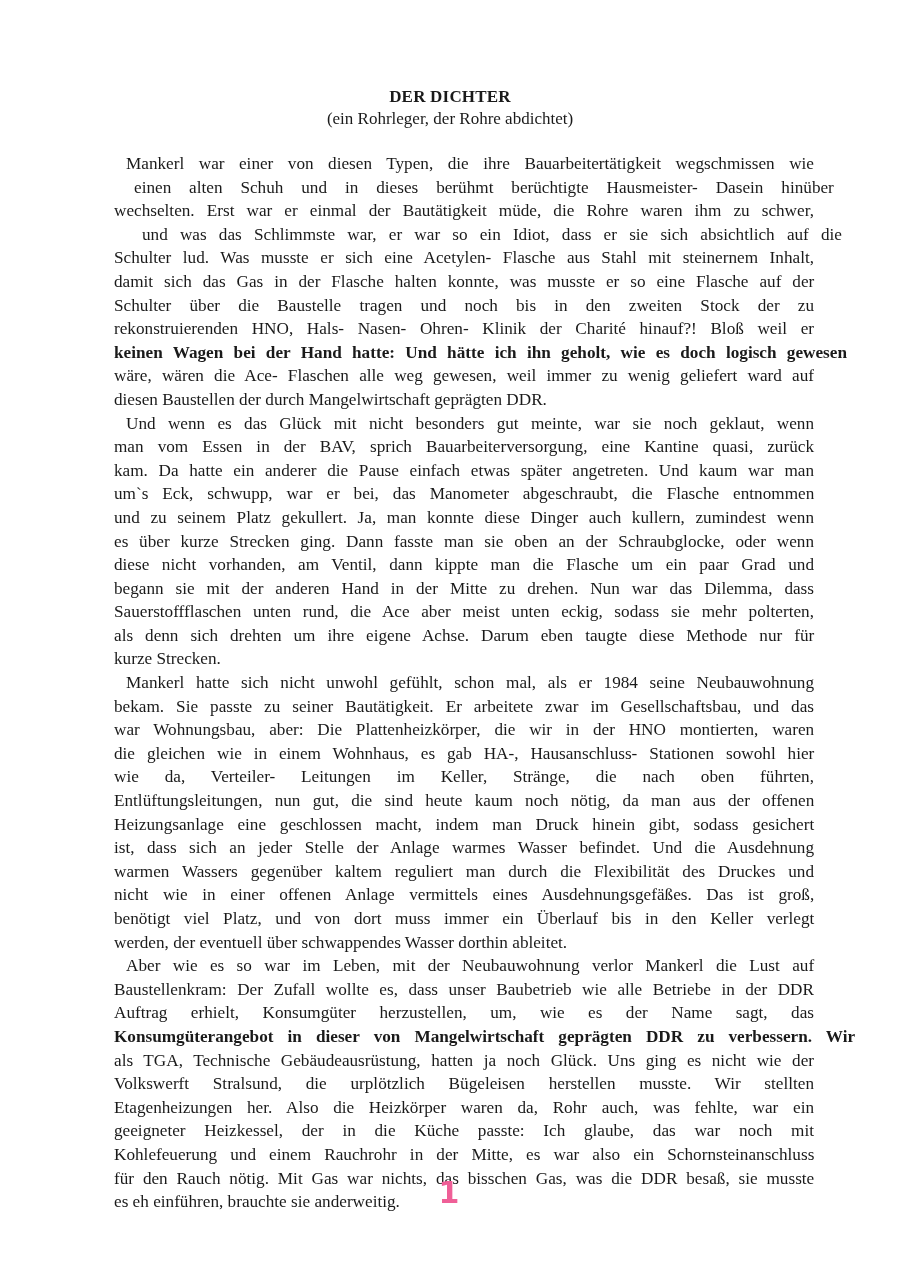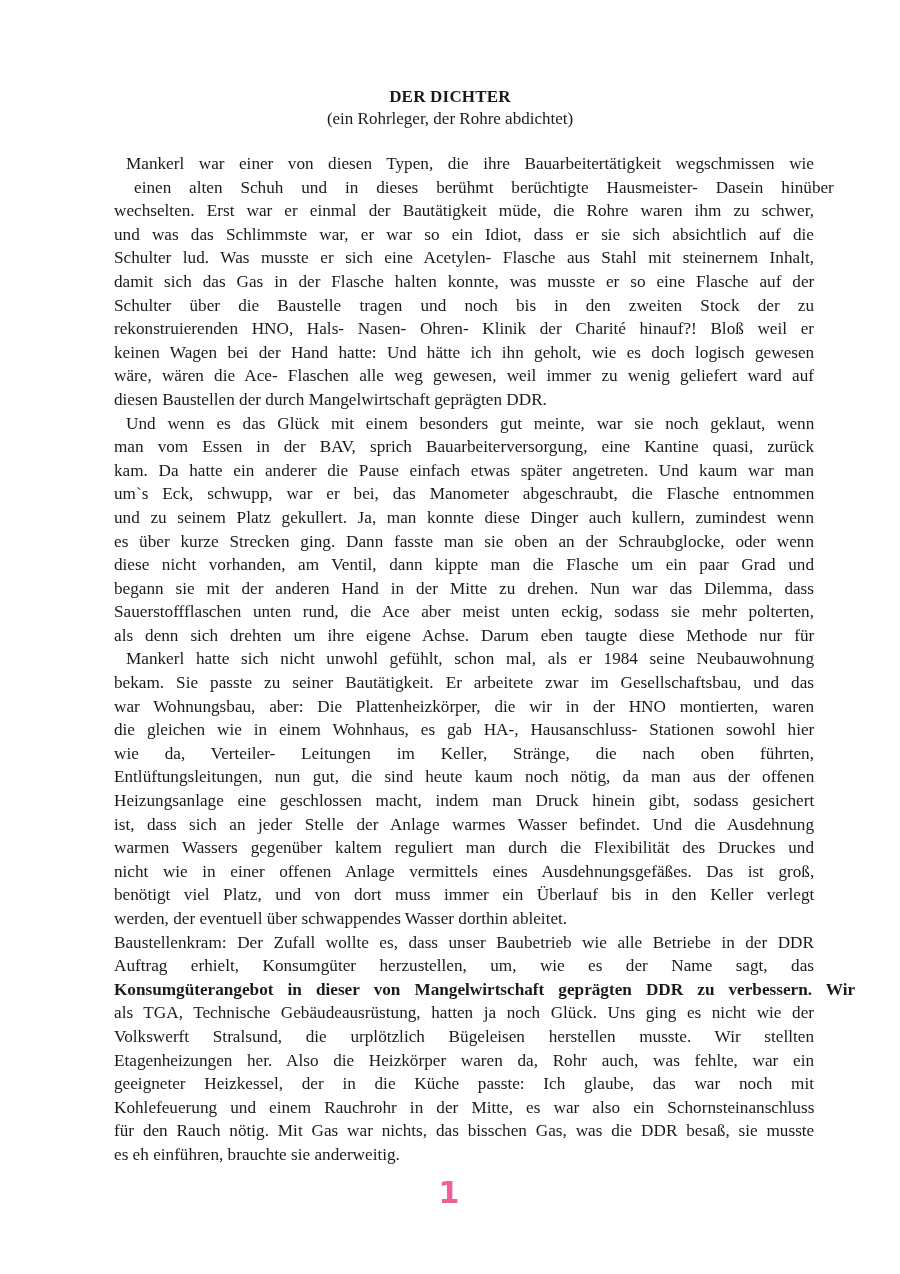--- a/index.html
+++ b/index.html
@@ -23,56 +23,58 @@
 <body>
 
 <div class="page">
   <div class="title">DER DICHTER</div>
   <div class="subtitle">(ein Rohrleger, der Rohre abdichtet)</div>
   <div class="body" id="body">
       <div>
         <span class="line indent" style="white-space: nowrap; display: block; word-spacing: 10.2px;">Mankerl war einer von diesen Typen, die ihre Bauarbeitertätigkeit wegschmissen wie</span>
         <span class="line" style="white-space: nowrap; display: block; word-spacing: 13.6px; margin-left: 20px;">einen alten Schuh und in dieses berühmt berüchtigte Hausmeister- Dasein hinüber</span>
         <span class="line" style="white-space: nowrap; display: block; word-spacing: 7.76923px;">wechselten. Erst war er einmal der Bautätigkeit müde, die Rohre waren ihm zu schwer,</span>
-        <span class="line" style="white-space: nowrap; display: block; word-spacing: 7.875px;">und was das Schlimmste war, er war so ein Idiot, dass er sie sich absichtlich auf die</span>
+        <span class="line" style="white-space: nowrap; display: block; word-spacing: 7.875px; margin-left: 28px;">und was das Schlimmste war, er war so ein Idiot, dass er sie sich absichtlich auf die</span>
         <span class="line" style="white-space: nowrap; display: block; word-spacing: 7.23077px;">Schulter lud. Was musste er sich eine Acetylen- Flasche aus Stahl mit steinernem Inhalt,</span>
         <span class="line" style="white-space: nowrap; display: block; word-spacing: 6.625px;">damit sich das Gas in der Flasche halten konnte, was musste er so eine Flasche auf der</span>
         <span class="line" style="white-space: nowrap; display: block; word-spacing: 13.8462px;">Schulter über die Baustelle tragen und noch bis in den zweiten Stock der zu</span>
         <span class="line" style="white-space: nowrap; display: block; word-spacing: 9.27273px;">rekonstruierenden HNO, Hals- Nasen- Ohren- Klinik der Charité hinauf?! Bloß weil er</span>
-        <span class="line" style="white-space: nowrap; display: block; word-spacing: 6px;">keinen Wagen bei der Hand hatte: Und hätte ich ihn geholt, wie es doch logisch gewesen</span>
+        <span class="line" style="white-space: nowrap; display: block; word-spacing: 6px; font-weight: bold;">keinen Wagen bei der Hand hatte: Und hätte ich ihn geholt, wie es doch logisch gewesen</span>
         <span class="line" style="white-space: nowrap; display: block; word-spacing: 5.85714px;">wäre, wären die Ace- Flaschen alle weg gewesen, weil immer zu wenig geliefert ward auf</span>
         <span class="line last" style="display: block;">diesen Baustellen der durch Mangelwirtschaft geprägten DDR.</span>
       </div>
       <div>
-        <span class="line indent" style="white-space: nowrap; display: block; word-spacing: 7.5px;">Und wenn es das Glück mit einem besonders gut meinte, war sie noch geklaut, wenn</span>
+        <span class="line indent" style="white-space: nowrap; display: block; word-spacing: 7.5px;">Und wenn es das Glück mit nicht besonders gut meinte, war sie noch geklaut, wenn</span>
         <span class="line" style="white-space: nowrap; display: block; word-spacing: 9.72727px;">man vom Essen in der BAV, sprich Bauarbeiterversorgung, eine Kantine quasi, zurück</span>
         <span class="line" style="white-space: nowrap; display: block; word-spacing: 6.35714px;">kam. Da hatte ein anderer die Pause einfach etwas später angetreten. Und kaum war man</span>
         <span class="line" style="white-space: nowrap; display: block; word-spacing: 9.63636px;">um`s Eck, schwupp, war er bei, das Manometer abgeschraubt, die Flasche entnommen</span>
         <span class="line" style="white-space: nowrap; display: block; word-spacing: 6.30769px;">und zu seinem Platz gekullert. Ja, man konnte diese Dinger auch kullern, zumindest wenn</span>
         <span class="line" style="white-space: nowrap; display: block; word-spacing: 6.5px;">es über kurze Strecken ging. Dann fasste man sie oben an der Schraubglocke, oder wenn</span>
         <span class="line" style="white-space: nowrap; display: block; word-spacing: 8.21429px;">diese nicht vorhanden, am Ventil, dann kippte man die Flasche um ein paar Grad und</span>
         <span class="line" style="white-space: nowrap; display: block; word-spacing: 7.6px;">begann sie mit der anderen Hand in der Mitte zu drehen. Nun war das Dilemma, dass</span>
         <span class="line" style="white-space: nowrap; display: block; word-spacing: 7.33333px;">Sauerstoffflaschen unten rund, die Ace aber meist unten eckig, sodass sie mehr polterten,</span>
         <span class="line" style="white-space: nowrap; display: block; word-spacing: 7.64286px;">als denn sich drehten um ihre eigene Achse. Darum eben taugte diese Methode nur für</span>
+        <span class="line last" style="display: block;">kurze Strecken.</span>
       </div>
       <div>
         <span class="line indent" style="white-space: nowrap; display: block; word-spacing: 7.33333px;">Mankerl hatte sich nicht unwohl gefühlt, schon mal, als er 1984 seine Neubauwohnung</span>
         <span class="line" style="white-space: nowrap; display: block; word-spacing: 7.66667px;">bekam. Sie passte zu seiner Bautätigkeit. Er arbeitete zwar im Gesellschaftsbau, und das</span>
         <span class="line" style="white-space: nowrap; display: block; word-spacing: 9.45455px;">war Wohnungsbau, aber: Die Plattenheizkörper, die wir in der HNO montierten, waren</span>
         <span class="line" style="white-space: nowrap; display: block; word-spacing: 7.58333px;">die gleichen wie in einem Wohnhaus, es gab HA-, Hausanschluss- Stationen sowohl hier</span>
         <span class="line" style="white-space: nowrap; display: block; word-spacing: 21.5px;">wie da, Verteiler- Leitungen im Keller, Stränge, die nach oben führten,</span>
         <span class="line" style="white-space: nowrap; display: block; word-spacing: 7.92308px;">Entlüftungsleitungen, nun gut, die sind heute kaum noch nötig, da man aus der offenen</span>
         <span class="line" style="white-space: nowrap; display: block; word-spacing: 9.4px;">Heizungsanlage eine geschlossen macht, indem man Druck hinein gibt, sodass gesichert</span>
         <span class="line" style="white-space: nowrap; display: block; word-spacing: 8.15385px;">ist, dass sich an jeder Stelle der Anlage warmes Wasser befindet. Und die Ausdehnung</span>
         <span class="line" style="white-space: nowrap; display: block; word-spacing: 8.54545px;">warmen Wassers gegenüber kaltem reguliert man durch die Flexibilität des Druckes und</span>
         <span class="line" style="white-space: nowrap; display: block; word-spacing: 10.2727px;">nicht wie in einer offenen Anlage vermittels eines Ausdehnungsgefäßes. Das ist groß,</span>
         <span class="line" style="white-space: nowrap; display: block; word-spacing: 9.21429px;">benötigt viel Platz, und von dort muss immer ein Überlauf bis in den Keller verlegt</span>
         <span class="line last" style="display: block;">werden, der eventuell über schwappendes Wasser dorthin ableitet.</span>
       </div>
       <div>
+        <span class="line indent" style="white-space: nowrap; display: block; word-spacing: 8.07143px;">Aber wie es so war im Leben, mit der Neubauwohnung verlor Mankerl die Lust auf</span>
         <span class="line" style="white-space: nowrap; display: block; word-spacing: 6.15385px;">Baustellenkram: Der Zufall wollte es, dass unser Baubetrieb wie alle Betriebe in der DDR</span>
         <span class="line" style="white-space: nowrap; display: block; word-spacing: 19.1px;">Auftrag erhielt, Konsumgüter herzustellen, um, wie es der Name sagt, das</span>
         <span class="line" style="white-space: nowrap; display: block; word-spacing: 9.77778px; font-weight: bold;">Konsumgüterangebot in dieser von Mangelwirtschaft geprägten DDR zu verbessern. Wir</span>
         <span class="line" style="white-space: nowrap; display: block; word-spacing: 6.23077px;">als TGA, Technische Gebäudeausrüstung, hatten ja noch Glück. Uns ging es nicht wie der</span>
         <span class="line" style="white-space: nowrap; display: block; word-spacing: 19.375px;">Volkswerft Stralsund, die urplötzlich Bügeleisen herstellen musste. Wir stellten</span>
         <span class="line" style="white-space: nowrap; display: block; word-spacing: 10.3333px;">Etagenheizungen her. Also die Heizkörper waren da, Rohr auch, was fehlte, war ein</span>
         <span class="line" style="white-space: nowrap; display: block; word-spacing: 14.4167px;">geeigneter Heizkessel, der in die Küche passte: Ich glaube, das war noch mit</span>
         <span class="line" style="white-space: nowrap; display: block; word-spacing: 8.81818px;">Kohlefeuerung und einem Rauchrohr in der Mitte, es war also ein Schornsteinanschluss</span>
         <span class="line" style="white-space: nowrap; display: block; word-spacing: 4.5625px;">für den Rauch nötig. Mit Gas war nichts, das bisschen Gas, was die DDR besaß, sie musste</span>
         <span class="line last" style="display: block;">es eh einführen, brauchte sie anderweitig.</span>

